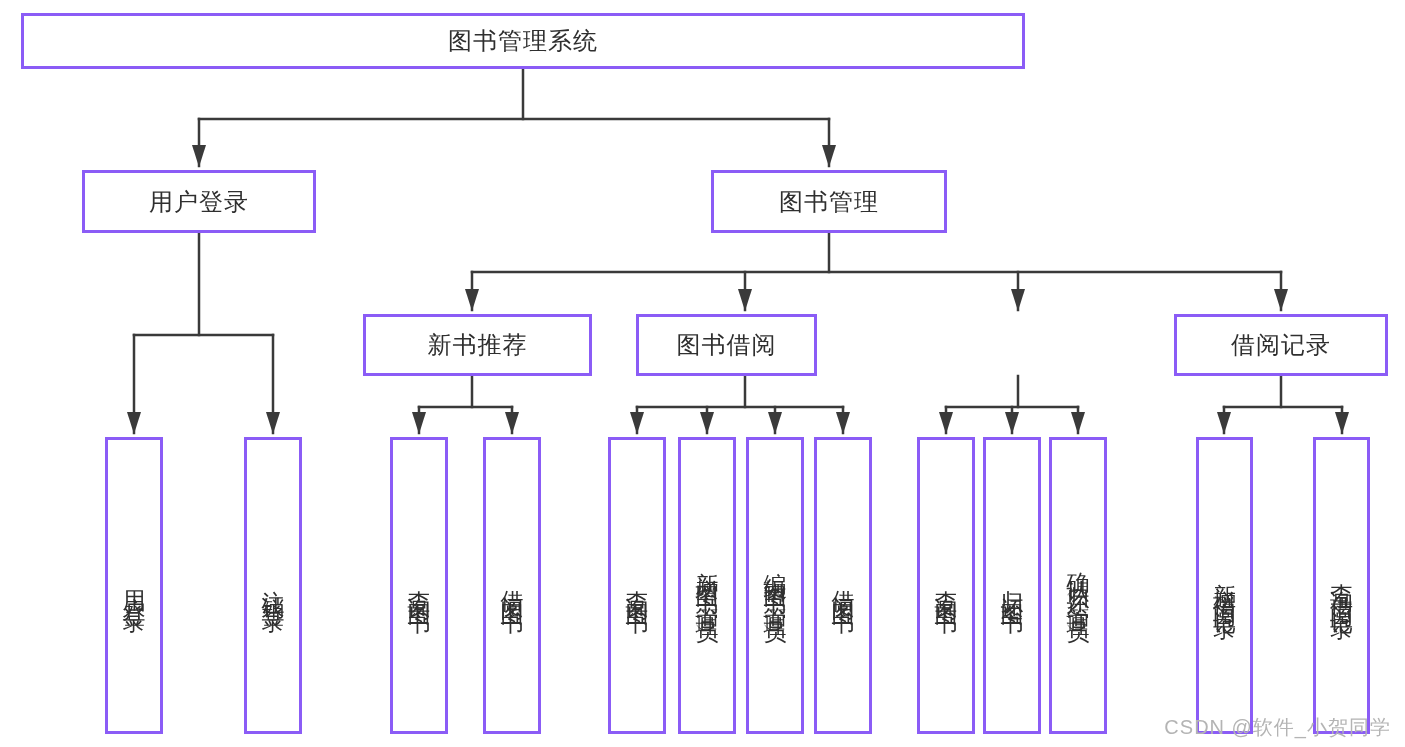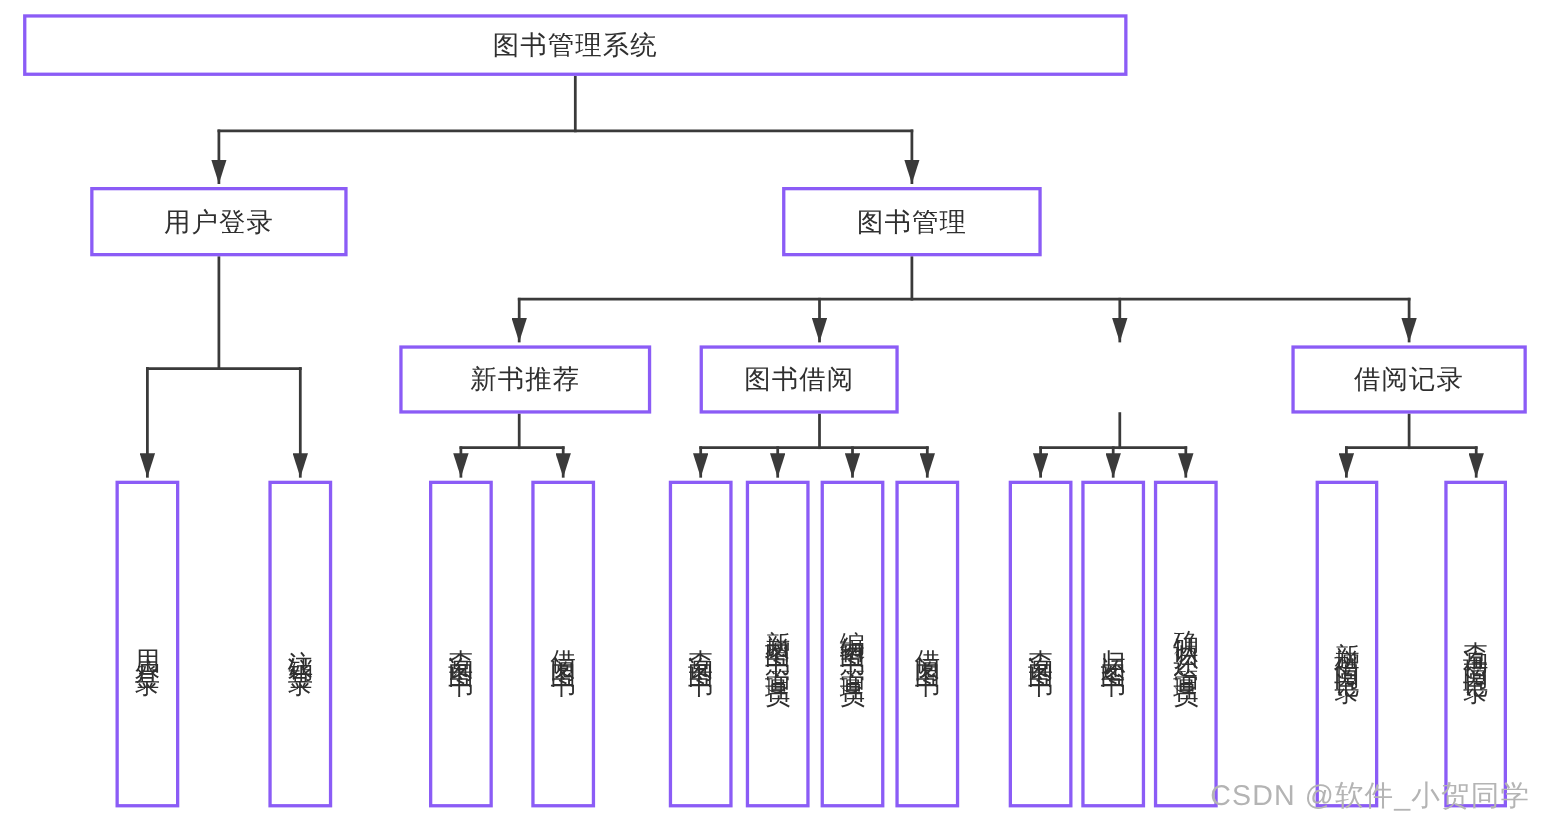--- a/index.html
+++ b/index.html
@@ -41,21 +41,21 @@
     text-orientation: mixed;
     font-size: 23px;
     letter-spacing: 7px;
     line-height: 1;
     white-space: nowrap;
   }
   .watermark {
     position: absolute;
     right: 14px;
     bottom: 6px;
-    font-size: 26px;
+    font-size: 20px;
     color: #b4b4b4;
     letter-spacing: 1px;
     white-space: nowrap;
   }
 </style>
 </head>
 <body>
 
 <div class="stage">
 

